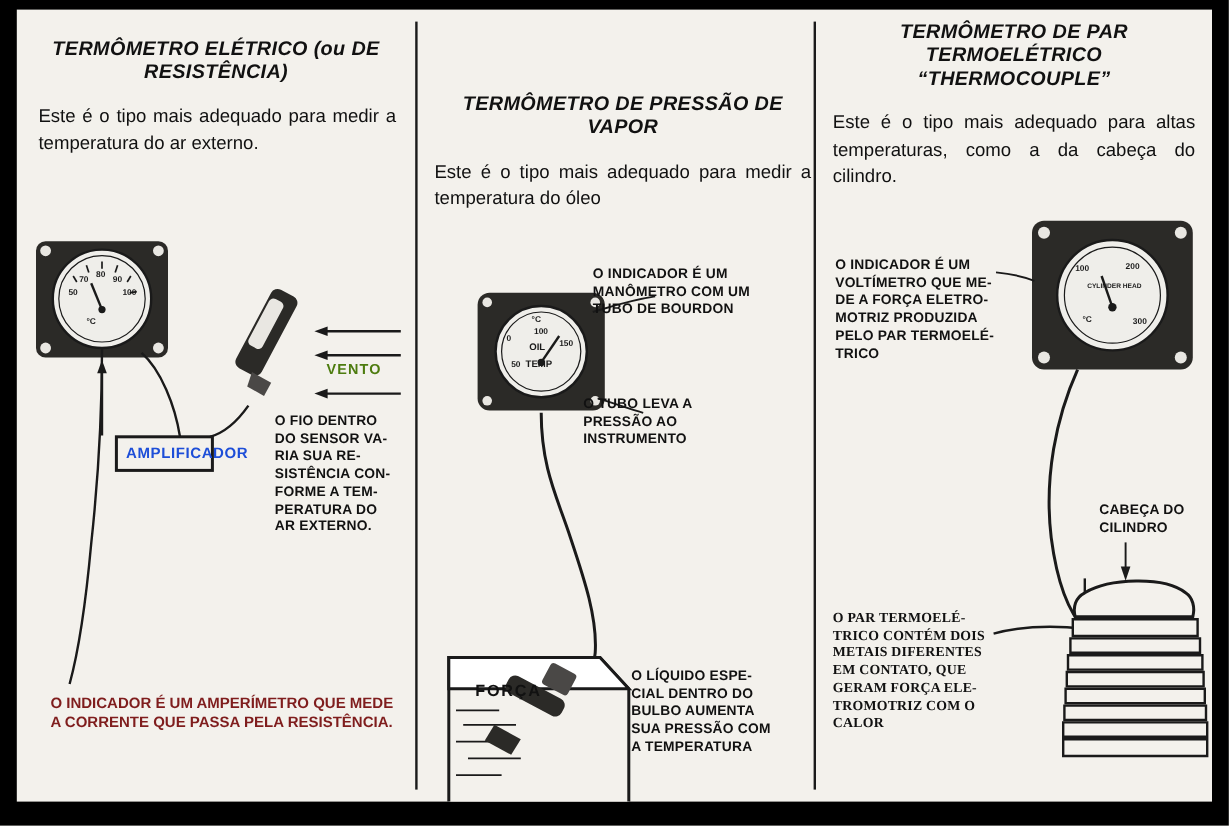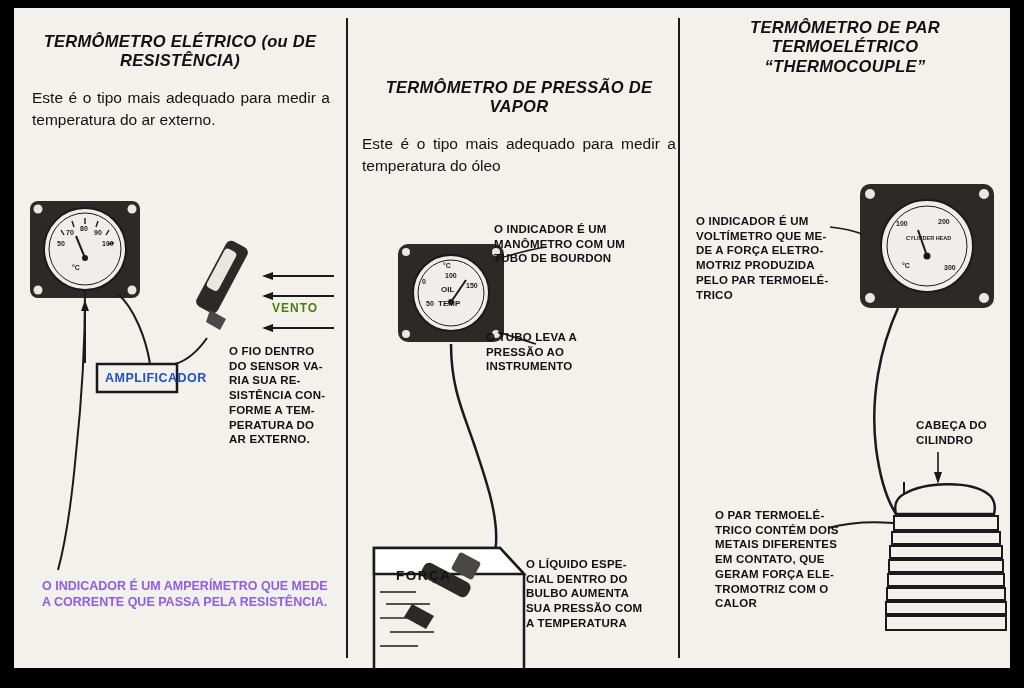--- a/index.html
+++ b/index.html
@@ -61,21 +61,21 @@
     font-weight:bold;
     color:#111;
     line-height:1.28;
     letter-spacing:0.2px;
     white-space:pre-line;
   }
   .cap{
     position:absolute;
     font-size:12.5px;
     font-weight:bold;
-    color:#8b5cf6;
+    color:#7f1d1d;
     line-height:1.3;
     white-space:pre-line;
   }
   svg{position:absolute;left:0;top:0;overflow:visible;}
   .ink{stroke:#1a1a1a;fill:none;}
   .fill-dark{fill:#2b2a27;}
   .fill-mid{fill:#4a4846;}
   .fill-light{fill:#e9e7e2;}
   .gauge-face{fill:#efeeea;stroke:#1a1a1a;stroke-width:2;}
   .tick{stroke:#1a1a1a;stroke-width:1.4;}
@@ -235,20 +235,21 @@
     <div class="note" style="left:140px;top:286px;width:150px;">O TUBO LEVA A
 PRESSÃO AO
 INSTRUMENTO</div>
     <div class="oleo-label" style="left:50px;top:524px;">FORÇA</div>
   </div>
 
   <div class="col" id="col3">
     <div class="title">TERMÔMETRO DE PAR
 TERMOELÉTRICO
 “THERMOCOUPLE”</div>
+    <div class="intro">Este é o tipo mais adequado para altas temperaturas, como a da cabeça do cilindro.</div>
 
     <svg width="330" height="660">
 
       <g>
         <path d="M190,176 h114 a10,10 0 0 1 10,10 v104 a10,10 0 0 1 -10,10 h-114 a10,10 0 0 1 -10,-10 v-104 a10,10 0 0 1 10,-10 z" class="fill-dark"></path>
         <circle cx="247" cy="238" r="46" class="gauge-face"></circle>
         <circle cx="247" cy="238" r="40" fill="none" stroke="#1a1a1a" stroke-width="1"></circle>
         <circle cx="190" cy="186" r="5" class="fill-light"></circle>
         <circle cx="304" cy="186" r="5" class="fill-light"></circle>
         <circle cx="190" cy="290" r="5" class="fill-light"></circle>
@@ -287,21 +288,21 @@
     </svg>
 
     <div class="note" style="left:16px;top:206px;width:140px;">O INDICADOR É UM
 VOLTÍMETRO QUE ME-
 DE A FORÇA ELETRO-
 MOTRIZ   PRODUZIDA
 PELO PAR TERMOELÉ-
 TRICO</div>
     <div class="note" style="left:236px;top:410px;width:120px;">CABEÇA DO
 CILINDRO</div>
-    <div class="note" style="left:35px;top:500px;width:160px;">O PAR TERMOELÉ-
+    <div class="note" style="left:14px;top:500px;width:160px;font-family:Liberation Serif, serif;">O PAR TERMOELÉ-
 TRICO CONTÉM DOIS
 METAIS DIFERENTES
 EM CONTATO, QUE
 GERAM FORÇA ELE-
 TROMOTRIZ COM O
 CALOR</div>
   </div>
 
 </div>
 

